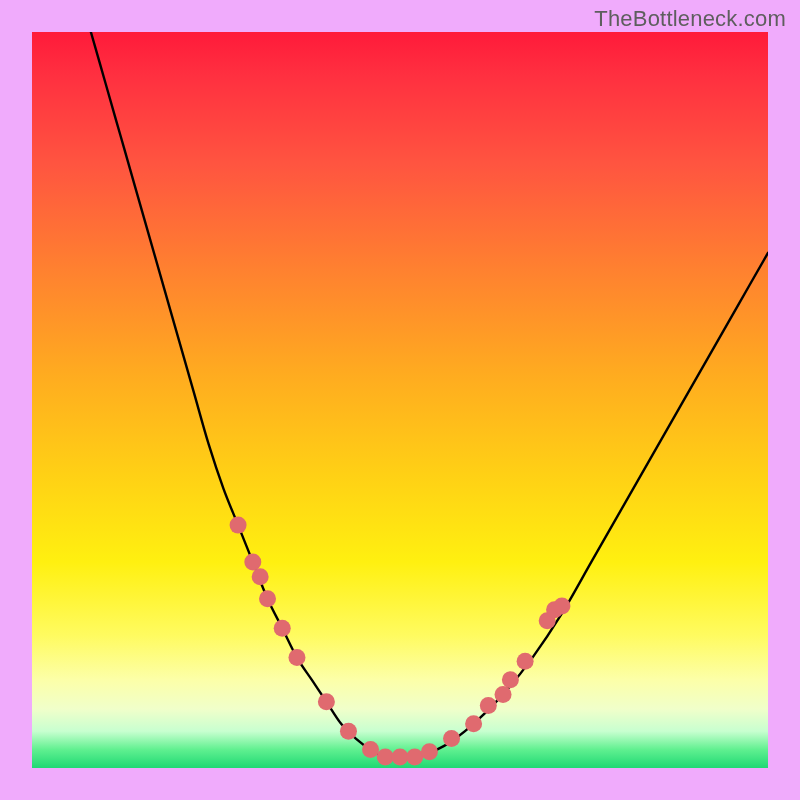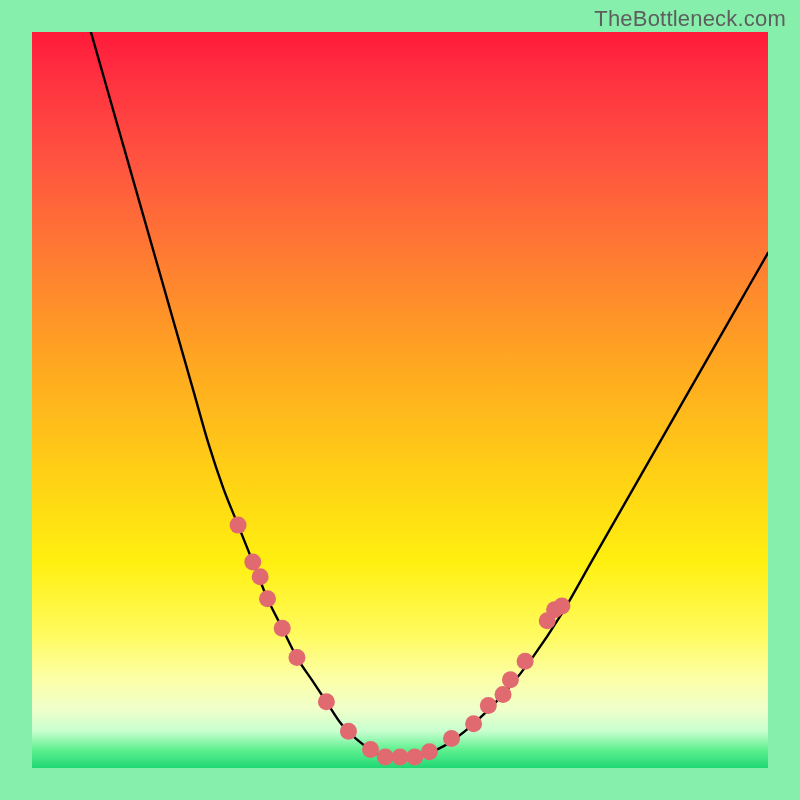--- a/index.html
+++ b/index.html
@@ -10,21 +10,21 @@
     overflow: hidden;
     background: #000;
     font-family: Arial, Helvetica, sans-serif;
   }
   .frame {
     position: absolute;
     top: 0;
     left: 0;
     width: 800px;
     height: 800px;
-    background: #86efac;
+    background: #f0abfc;
   }
   .plot-area {
     position: absolute;
     top: 32px;
     left: 32px;
     width: 736px;
     height: 736px;
     overflow: hidden;
   }
   .gradient {

